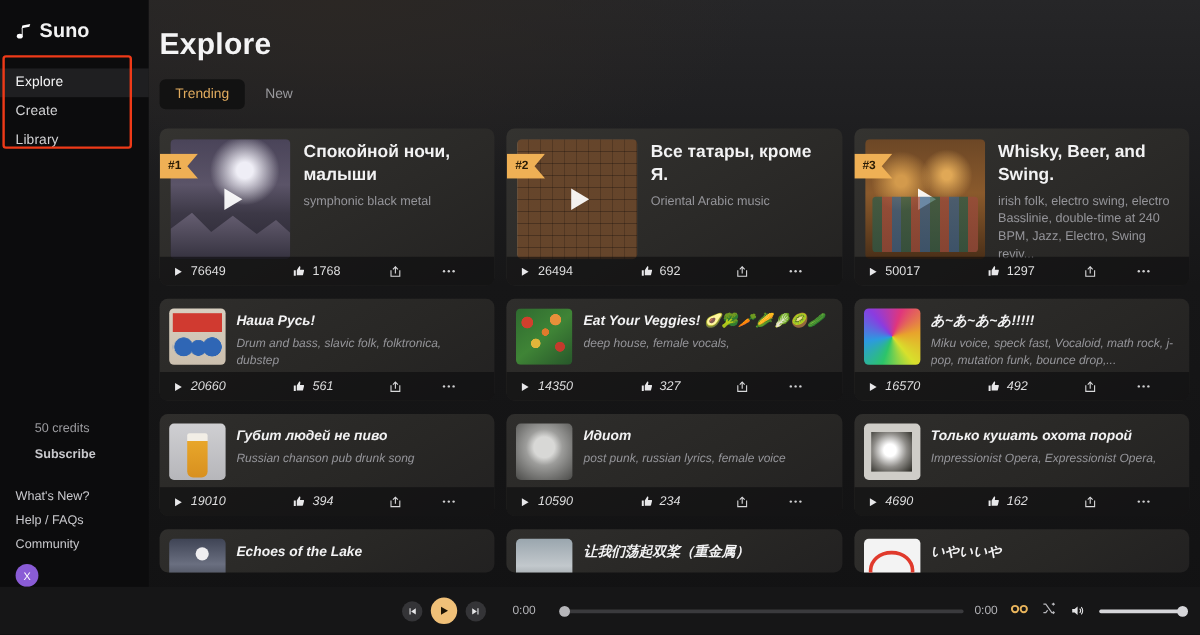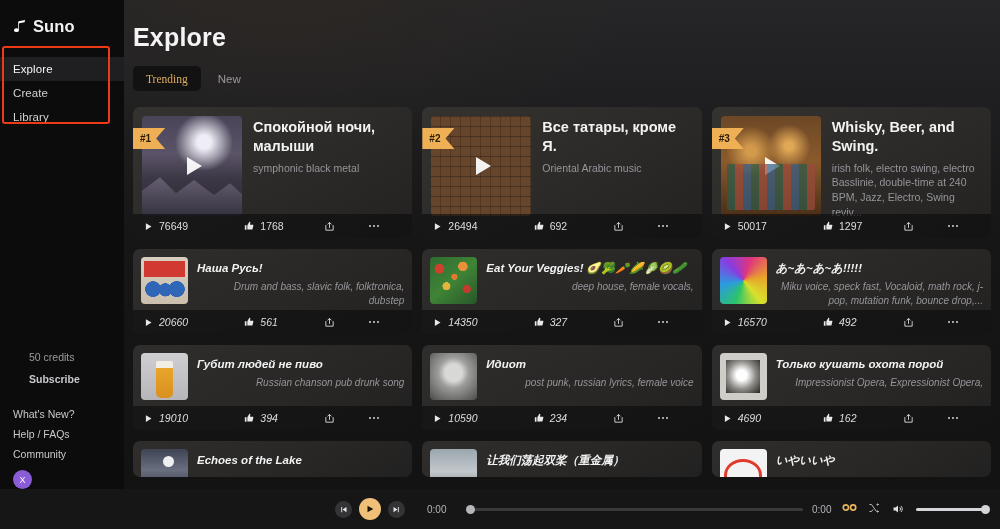--- a/index.html
+++ b/index.html
@@ -91,21 +91,21 @@
   }
   #tabs {
     display: flex; align-items: center; gap: 4px;
     padding: 14px 0 0 9px;
   }
   .tab {
     height: 25px; padding: 0 13px; border-radius: 5px;
     display: flex; align-items: center;
     font-size: 11.5px; color: #9a9a9e;
   }
-  .tab.active { background: #121212; color: #e0ab5e; font-family: Liberation Serif, serif; }
+  .tab.active { background: #121212; color: #e0ab5e; }
 
   
   #grid {
     margin-top: 16px;
     padding: 0 9px 0 9px;
     display: grid;
     grid-template-columns: repeat(3, 1fr);
     gap: 11px 10px;
   }
   .card {
@@ -160,21 +160,21 @@
     line-height: 1.33;
   }
   .card.big .track-title { font-size: 14.5px; }
   .card.small .track-title, .card.cut .track-title { font-size: 11.5px; }
   .track-tags {
     color: #95959a; line-height: 1.42;
     margin-top: 4px;
     overflow: hidden;
   }
   .card.big .track-tags { font-size: 10.5px; }
-  .card.small .track-tags { font-size: 10px; text-align: right; }
+  .card.small .track-tags { font-size: 10px; }
 
   .card-footer {
     position: absolute; left: 0; right: 0; bottom: 0;
     height: 24px;
     background: rgba(12,12,13,.62);
     display: flex; align-items: center;
     padding: 0 11px 0 11px;
     color: #dededf; font-size: 10.5px;
   }
   .stat { display: flex; align-items: center; gap: 6px; }

